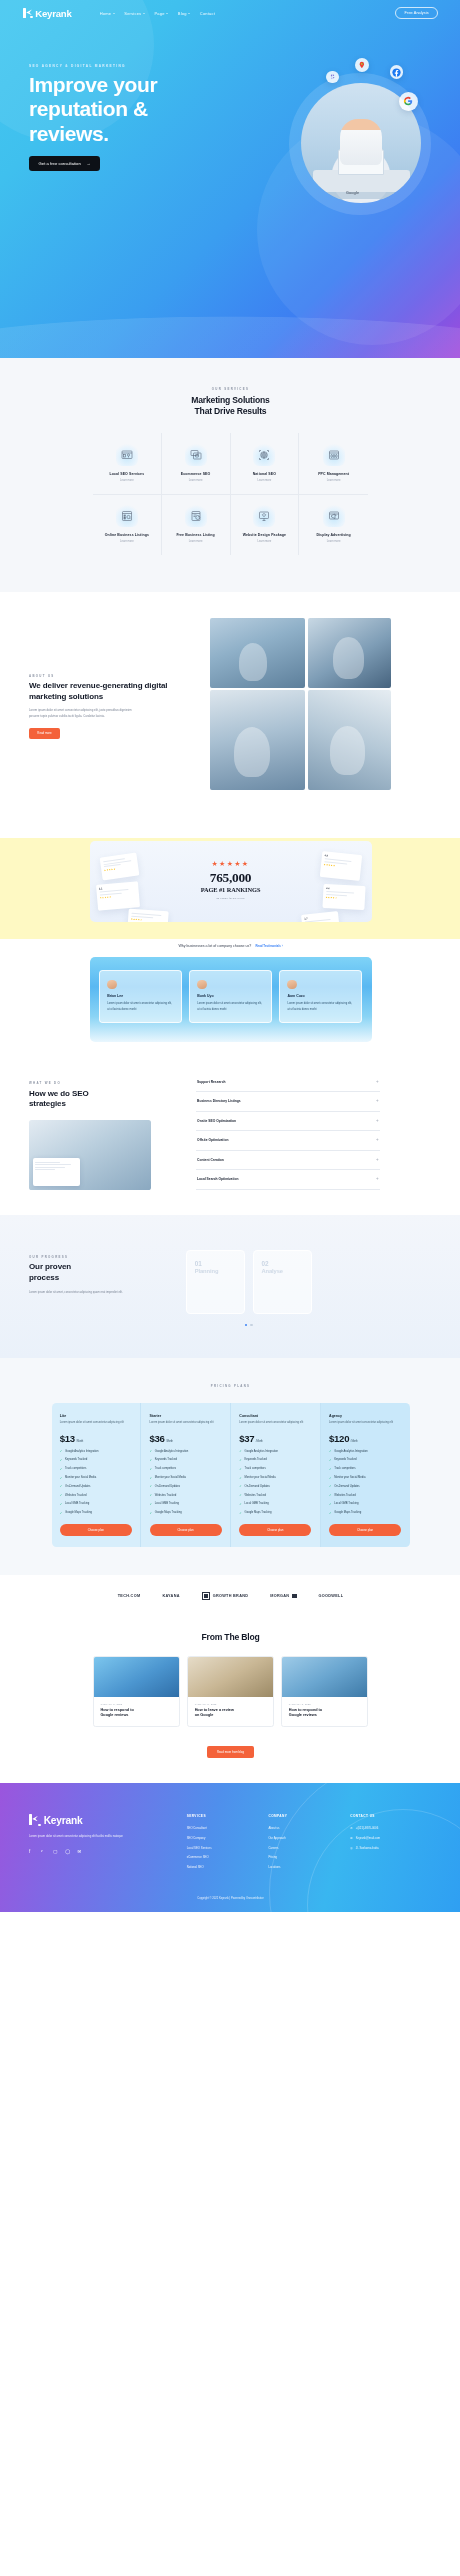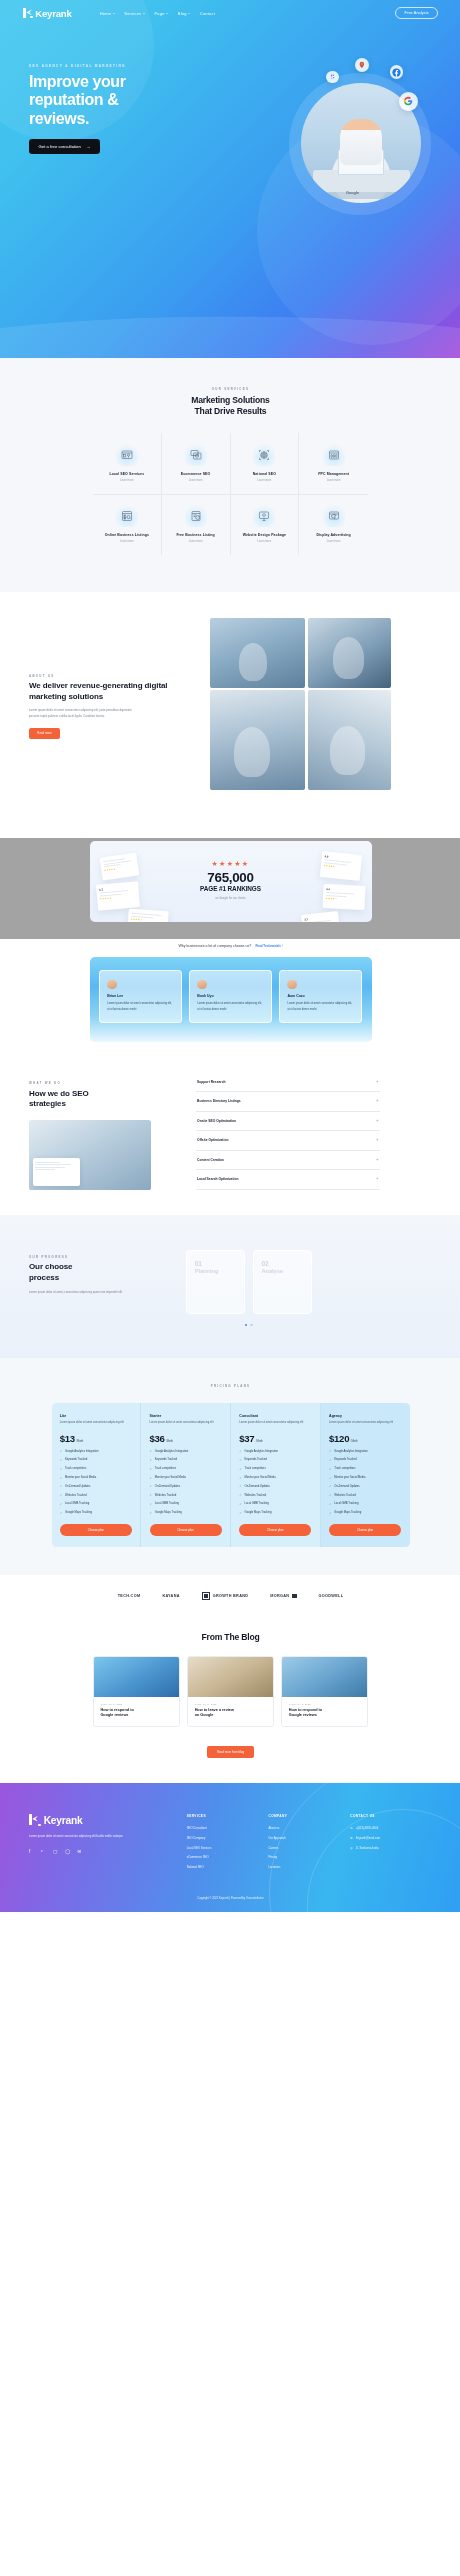--- a/index.html
+++ b/index.html
@@ -43,21 +43,21 @@
   .caret { width:0;height:0;border-left:1.3px solid transparent;border-right:1.3px solid transparent;border-top:1.5px solid rgba(255,255,255,.85);}
   .nav-cta {
     margin-left:auto; border:0.6px solid rgba(255,255,255,.75); border-radius:7px;
     padding:3.2px 8.3px; color:#fff; font-size:3.8px; letter-spacing:0.1px; cursor:pointer;
   }
   .hero-body { position:relative; z-index:4; padding: 45px 0 0 29px; width:211px; }
   .eyebrow {
     color:#dff1ff; font-size:3.2px; letter-spacing:1.3px; font-weight:600; margin-bottom:4.5px;
   }
   .hero-h1 {
-    color:#fff; font-size:16px; line-height:1.16; font-weight:700; letter-spacing:-0.4px;
+    color:#fff; font-size:21px; line-height:1.16; font-weight:700; letter-spacing:-0.4px;
   }
   .hero-btn {
     margin-top:10.2px; display:inline-flex; align-items:center; gap:5.8px;
     background:#0d1117; color:#fff; font-size:4.2px; border-radius:3.2px;
     padding:5.1px 9.6px; cursor:pointer;
   }
   .hero-art {
     position:absolute; right:14px; top:59px; width:173px; height:173px; z-index:3;
   }
   .art-circle{
@@ -147,21 +147,21 @@
   .ph1 { left:15.4px; top:0; width:95px; height:70px;
     background:linear-gradient(160deg,#b9cfe0 0%,#8fb0c8 40%,#5d7f9b 100%);}
   .ph2 { left:113px; top:0; width:83px; height:70px;
     background:linear-gradient(150deg,#c8d8e4 0%,#7e9db6 55%,#46637e 100%);}
   .ph3 { left:15.4px; top:72px; width:95px; height:100px;
     background:linear-gradient(170deg,#dde6ed 0%,#a9c0d2 45%,#6b8aa5 100%);}
   .ph4 { left:113px; top:72px; width:83px; height:100px;
     background:linear-gradient(200deg,#e6edf2 0%,#b3c7d6 50%,#7d99b0 100%);}
   .ph-fig{position:absolute;border-radius:50% 50% 40% 40%;background:rgba(255,255,255,.35);}
   
-  .stats-wrap{ background:#a3a3a3; padding:3.8px 0 16.6px; }
+  .stats-wrap{ background:#fef9c3; padding:3.8px 0 16.6px;font-family:Liberation Serif, serif; }
   .stats {
     width:282px; margin:0 auto; border-radius:5.1px; padding:19px 0 22px; position:relative; overflow:hidden;
     background:linear-gradient(180deg,#f3f7fd 0%,#e9f0fb 100%);
   }
   .stars { text-align:center; color:#f4623a; font-size:7px; letter-spacing:1.3px; }
   .stat-num { text-align:center; font-size:13.4px; font-weight:700; color:#121826; margin-top:1.9px; letter-spacing:-0.3px;}
   .stat-sub { text-align:center; font-size:6.4px; font-weight:700; color:#121826; letter-spacing:-0.1px; margin-top:-0.6px;}
   .stat-note{ text-align:center; font-size:2.8px; color:#8b93a3; margin-top:4.5px; }
   .rv-card{
     position:absolute; background:#fff; border-radius:1.9px; box-shadow:0 2.6px 7.7px rgba(40,70,120,.10);
@@ -607,21 +607,21 @@
       <span class="acc-label">Local Search Optimization</span>
       <span class="acc-plus">+</span>
     </div>
   </div>
 </section>
 
 <section class="process">
   <div class="proc-left">
     <div class="proc-kicker">OUR PROGRESS</div>
     <h2 class="proc-h2">
-      <span>Our choose</span><br>
+      <span>Our proven</span><br>
       <span>process</span>
     </h2>
     <p class="proc-p">Lorem ipsum dolor sit amet, consectetur adipiscing quam erat imperdiet elit.</p>
   </div>
   <div>
     <div class="proc-cards">
       <div class="proc-card">
         <div class="proc-n">01</div>
         <div class="proc-t">Planning</div>
       </div>

